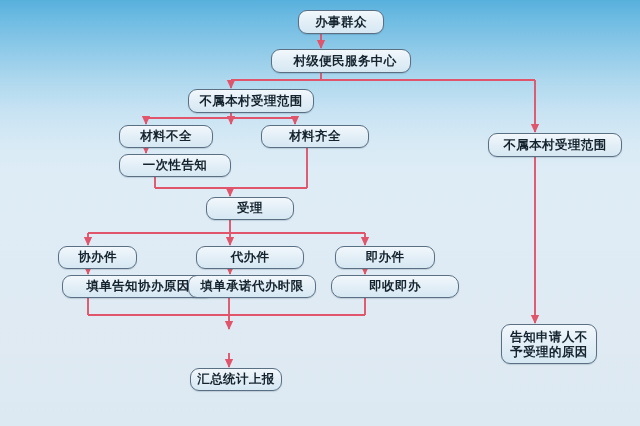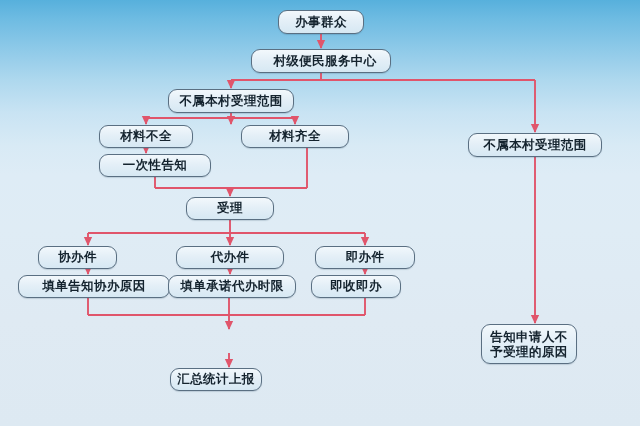--- a/index.html
+++ b/index.html
@@ -46,20 +46,21 @@
     font-size: 12.5px;
     font-weight: bold;
     letter-spacing: 0.4px;
     display: flex;
     align-items: center;
     justify-content: center;
     text-align: center;
     line-height: 1.18;
     white-space: pre-line;
     box-shadow: 0 1px 1px rgba(40,70,95,0.18);
+    margin-left: 20px;
   }
   .node.two-line {
     line-height: 1.22;
     padding: 19px 0;
   }
 </style>
 </head>
 <body>
 
 <div id="stage">
@@ -121,20 +122,20 @@
   <div class="node" style="left: 251px; top: 49px; width: 140px; height: 24px; padding-left: 8px;">村级便民服务中心</div>
   <div class="node" style="left: 168px; top: 89px; width: 126px; height: 24px;">不属本村受理范围</div>
   <div class="node" style="left: 468px; top: 133px; width: 134px; height: 24px;">不属本村受理范围</div>
   <div class="node" style="left: 99px; top: 125px; width: 94px; height: 23px;">材料不全</div>
   <div class="node" style="left: 241px; top: 125px; width: 108px; height: 23px;">材料齐全</div>
   <div class="node" style="left: 99px; top: 154px; width: 112px; height: 23px;">一次性告知</div>
   <div class="node" style="left: 186px; top: 197px; width: 88px; height: 23px;">受理</div>
   <div class="node" style="left: 38px; top: 246px; width: 79px; height: 23px;">协办件</div>
   <div class="node" style="left: 176px; top: 246px; width: 108px; height: 23px;">代办件</div>
   <div class="node" style="left: 315px; top: 246px; width: 100px; height: 23px;">即办件</div>
-  <div class="node" style="left: 18px; top: 275px; width: 152px; height: 23px;">填单告知协办原因</div>
+  <div class="node" style="left: 42px; top: 275px; width: 152px; height: 23px;">填单告知协办原因</div>
   <div class="node" style="left: 168px; top: 275px; width: 128px; height: 23px;">填单承诺代办时限</div>
-  <div class="node" style="left: 311px; top: 275px; width: 90px; height: 23px;">即收即办</div>
+  <div class="node" style="left: 311px; top: 275px; width: 128px; height: 23px; border-radius: 10px;">即收即办</div>
   <div class="node" style="left: 170px; top: 368px; width: 92px; height: 23px;">汇总统计上报</div>
   <div class="node two-line" style="left: 481px; top: 324px; width: 96px; height: 38px;">告知申请人不
 予受理的原因</div>
 
 </div>
 
 </body></html>

